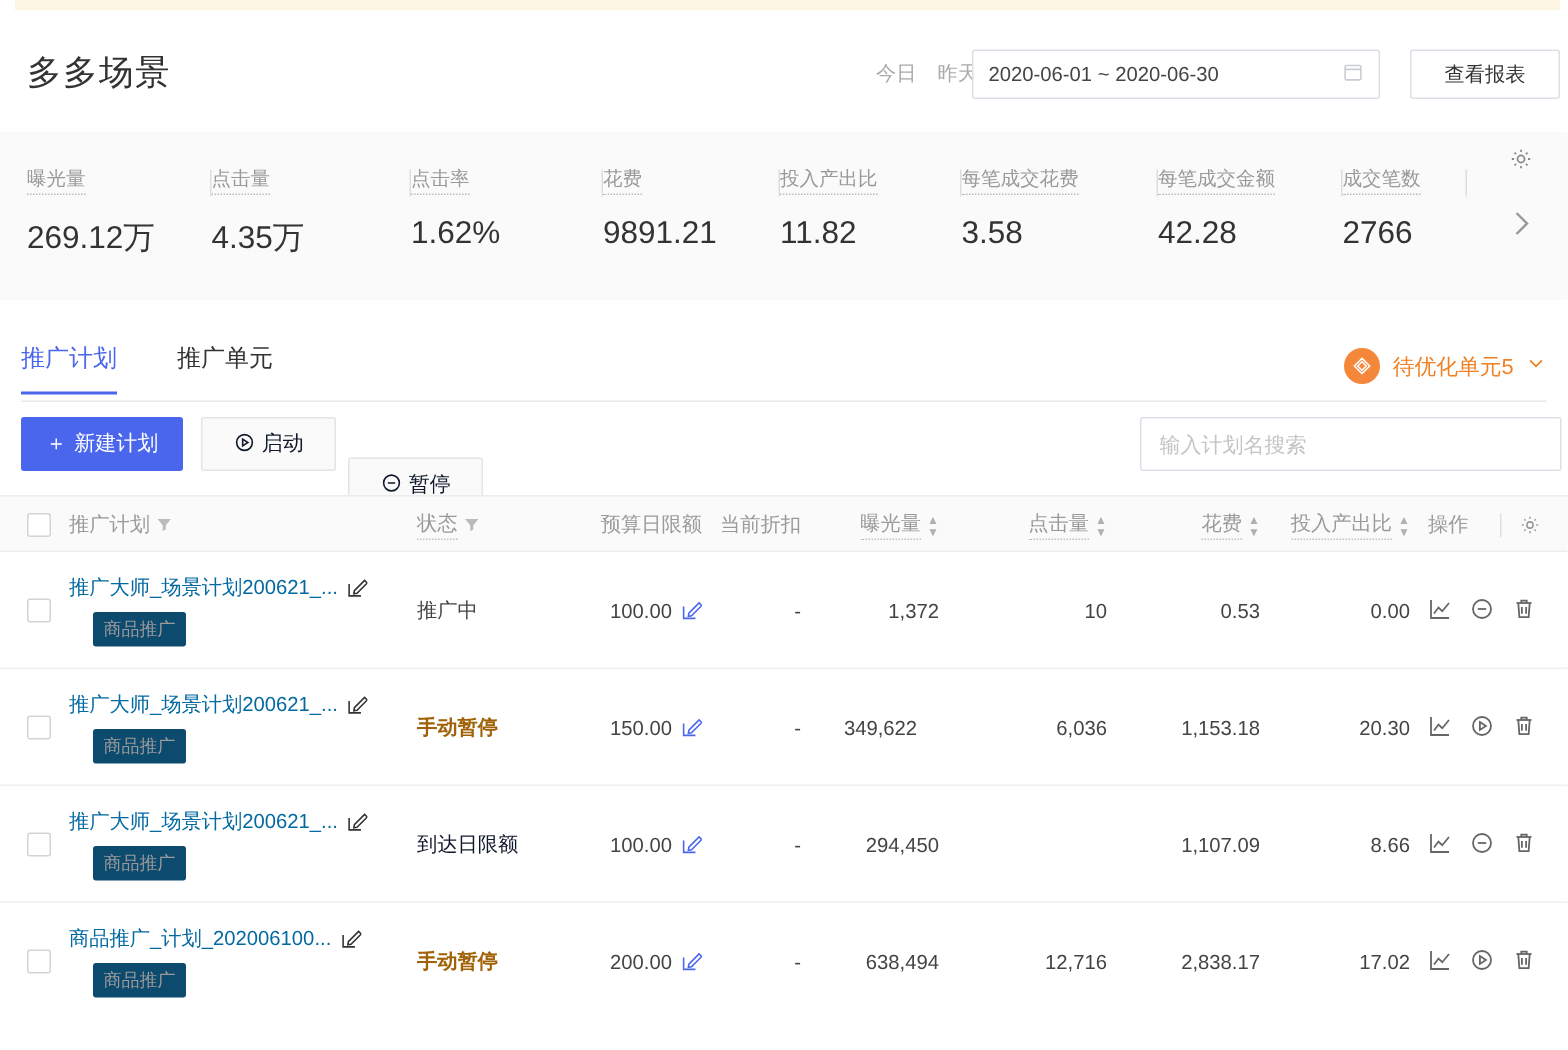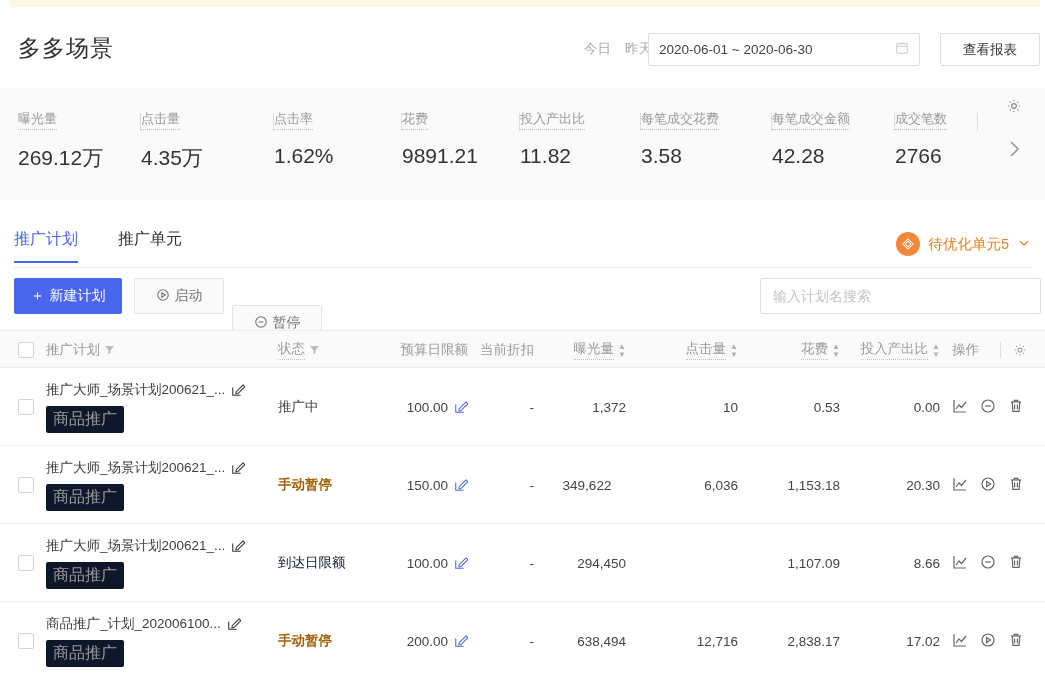--- a/index.html
+++ b/index.html
@@ -136,21 +136,21 @@
   .btn-primary {
     position: absolute; left: 14px; top: 2px;
     width: 108px; height: 36px;
     background: #4a66ec; color: #fff; border: none; border-radius: 2px;
     font-size: 14px; font-family: inherit; cursor: pointer;
     display: flex; align-items: center; justify-content: center; gap: 5px;
   }
   .btn-ghost {
     position: absolute; top: 2px;
     height: 36px;
-    background: #fafafa; color: #737373; border: 1px solid #e4e4e4;
+    background: #fafafa; color: #0f172a; border: 1px solid #e4e4e4;
     border-radius: 2px; font-size: 14px; font-family: inherit;
     display: flex; align-items: center; justify-content: center; gap: 5px;
     cursor: default;
   }
   #btn-start { left: 134px; width: 90px; }
   #btn-pause { left: 232px; width: 90px; margin-top: 27px; }
   .search-box {
     position: absolute; left: 760px; top: 2px;
     width: 281px; height: 36px;
     border: 1px solid #dcdfe6; border-radius: 2px; background: #fff;
@@ -198,28 +198,28 @@
     width: 16px; height: 16px; border: 1px solid #d4d4d4;
     background: #fff; border-radius: 2px; cursor: pointer;
   }
 
   .name-wrap {
     display: flex; flex-direction: column; gap: 7px;
     justify-content: center; height: 78px;
   }
   .name-line { display: flex; align-items: center; gap: 6px; }
   .name-text {
-    font-size: 13.5px; color: #404040;
+    font-size: 13.5px; color: #0369a1;
     max-width: 180px; overflow: hidden; text-overflow: ellipsis;
     white-space: nowrap;
     text-align: right;
   }
   .name-tag {
-    background: #0f172a; color: #9a9a9a; font-size: 16px;
-    padding: 3px 7px; border-radius: 2px; align-self: flex-start;
+    background: #0c4a6e; color: #9a9a9a; font-size: 12px;
+    padding: 3px 7px; border-radius: 2px; align-self: flex-start; margin-left: 16px;
   }
   .edit-icon { width: 14px; height: 14px; color: #333; cursor: pointer; flex: none; }
   .edit-icon.blue { color: #4a66ec; }
 
   .status { font-size: 13.5px; }
   .status.running { color: #444; }
   .status.paused  { color: #a16207; font-weight: bold; }
   .status.capped  { color: #0f172a; }
 
   .budget-wrap { display: flex; align-items: center; gap: 6px; }

